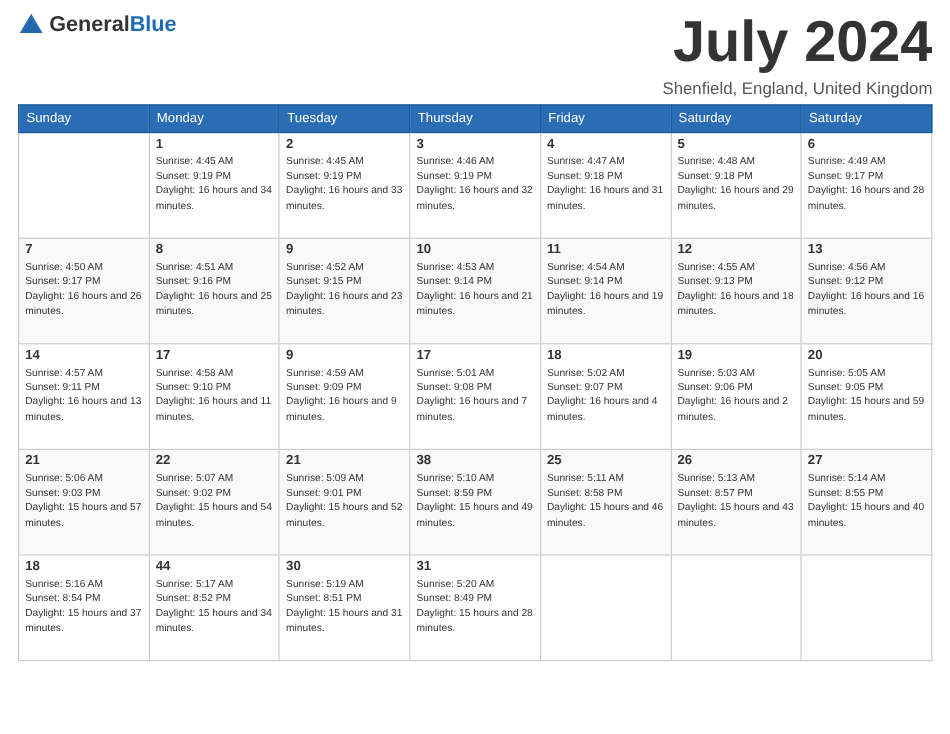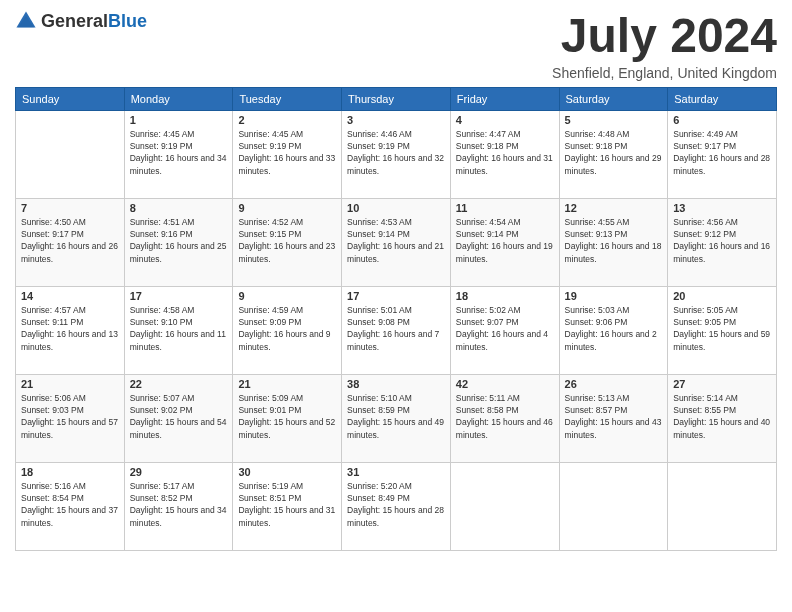--- a/index.html
+++ b/index.html
@@ -279,21 +279,21 @@
             Sunrise: 5:09 AM<br>Sunset: 9:01 PM<br>Daylight: 15 hours and 52 minutes.
           </div>
         </td>
           <td>
           <span class="day-number">38</span>
           <div class="day-info">
             Sunrise: 5:10 AM<br>Sunset: 8:59 PM<br>Daylight: 15 hours and 49 minutes.
           </div>
         </td>
           <td>
-          <span class="day-number">42</span>
+          <span class="day-number">25</span>
           <div class="day-info">
             Sunrise: 5:11 AM<br>Sunset: 8:58 PM<br>Daylight: 15 hours and 46 minutes.
           </div>
         </td>
           <td>
           <span class="day-number">26</span>
           <div class="day-info">
             Sunrise: 5:13 AM<br>Sunset: 8:57 PM<br>Daylight: 15 hours and 43 minutes.
           </div>
         </td>
@@ -305,21 +305,21 @@
         </td>
         </tr>
         <tr>
           <td>
           <span class="day-number">18</span>
           <div class="day-info">
             Sunrise: 5:16 AM<br>Sunset: 8:54 PM<br>Daylight: 15 hours and 37 minutes.
           </div>
         </td>
           <td>
-          <span class="day-number">29</span>
+          <span class="day-number">44</span>
           <div class="day-info">
             Sunrise: 5:17 AM<br>Sunset: 8:52 PM<br>Daylight: 15 hours and 34 minutes.
           </div>
         </td>
           <td>
           <span class="day-number">30</span>
           <div class="day-info">
             Sunrise: 5:19 AM<br>Sunset: 8:51 PM<br>Daylight: 15 hours and 31 minutes.
           </div>
         </td>

